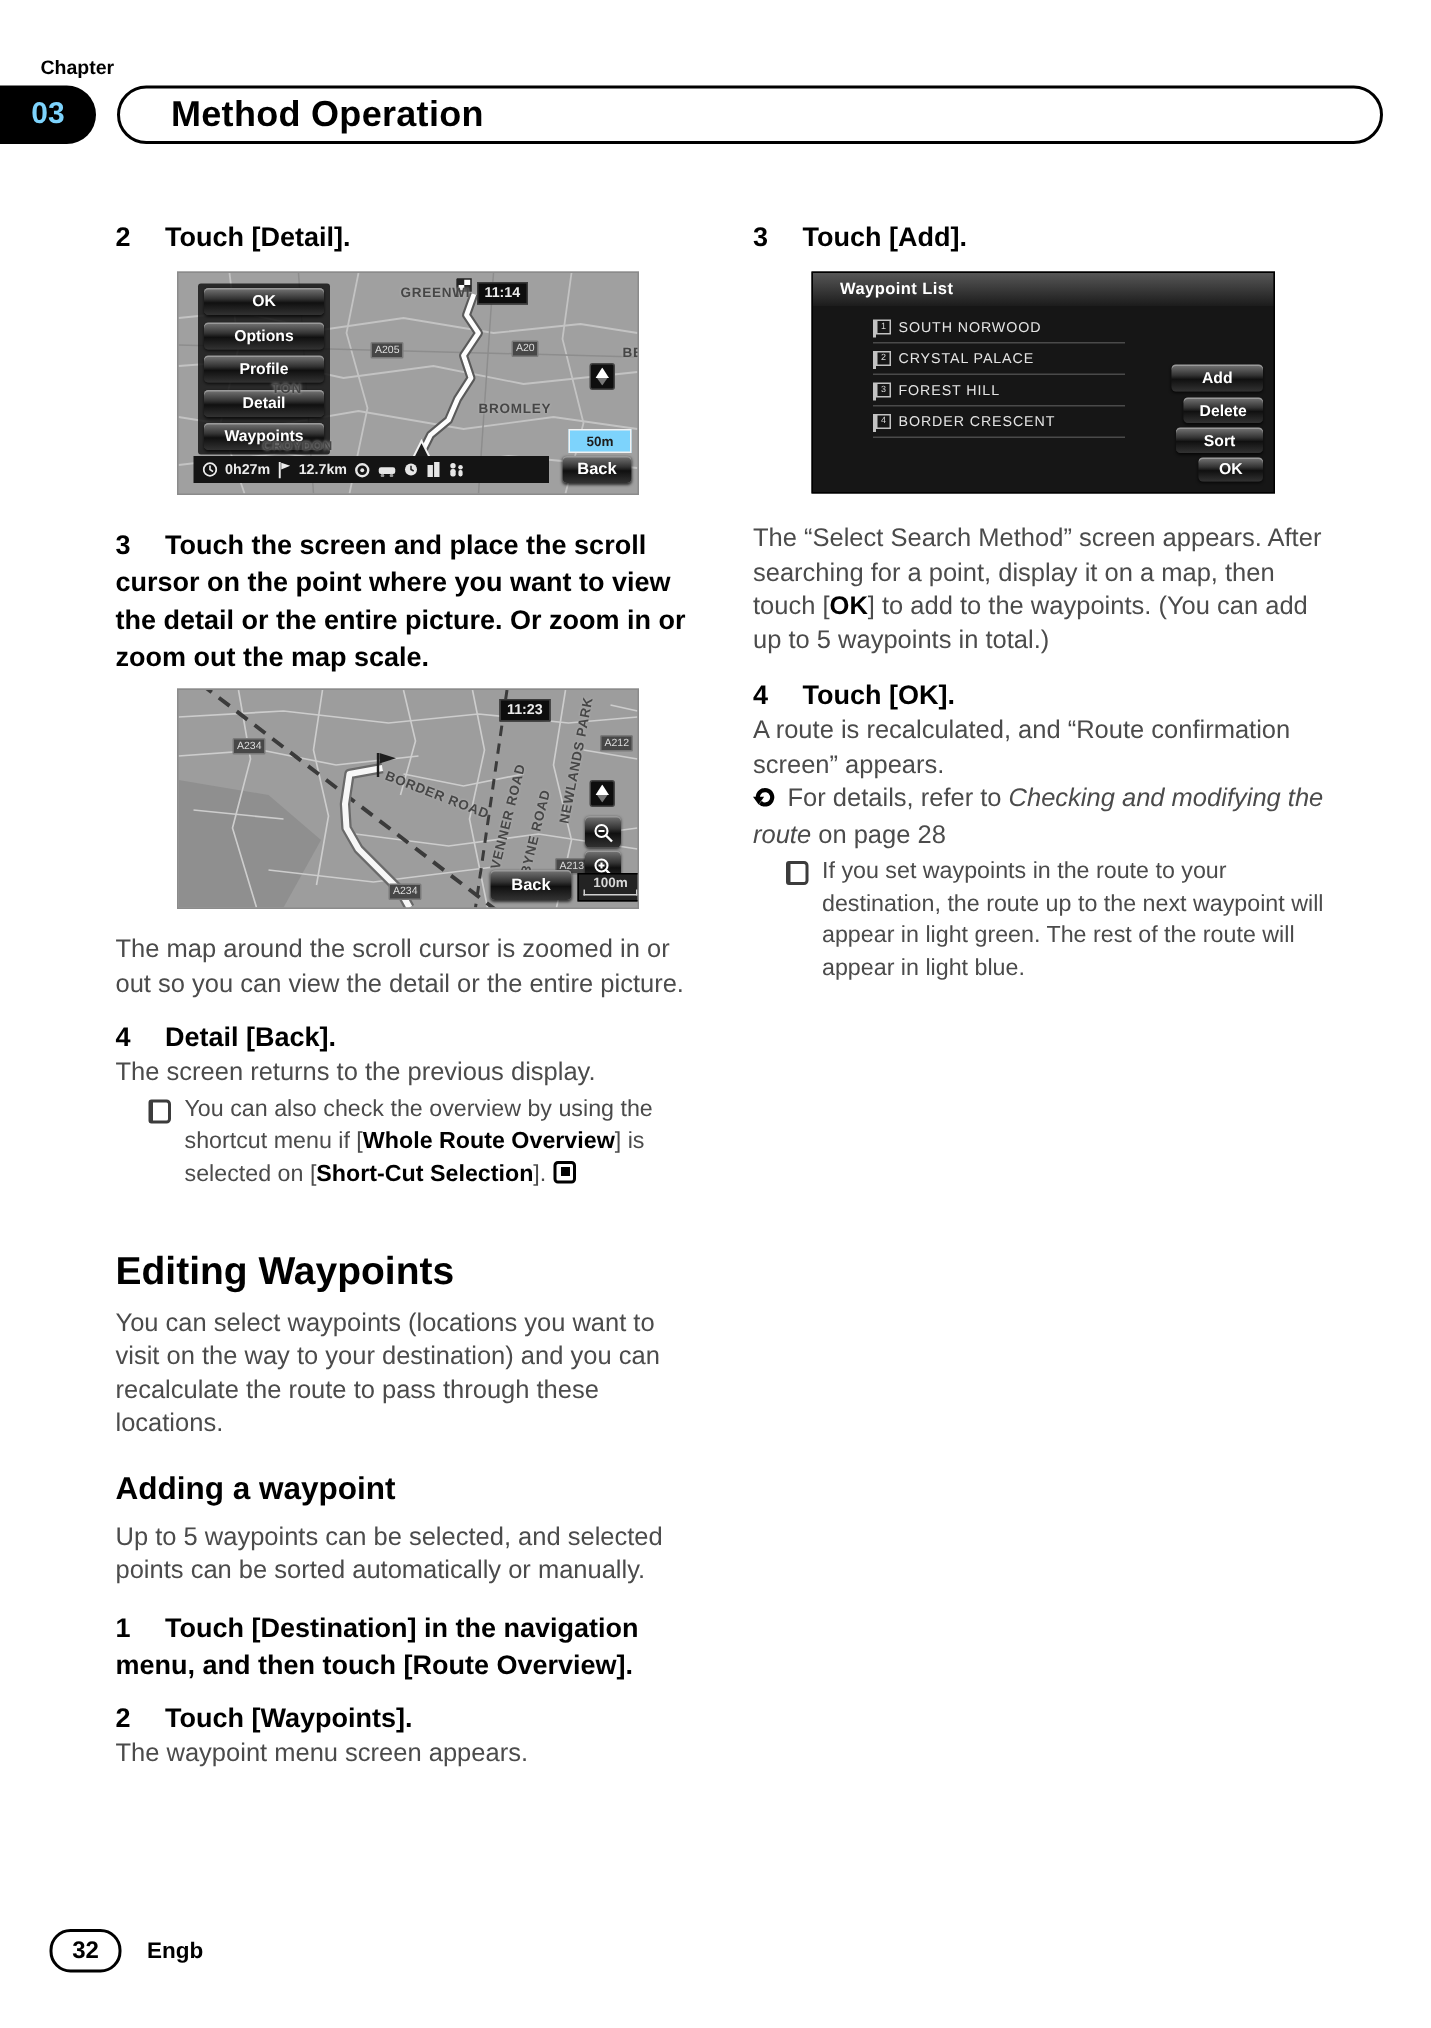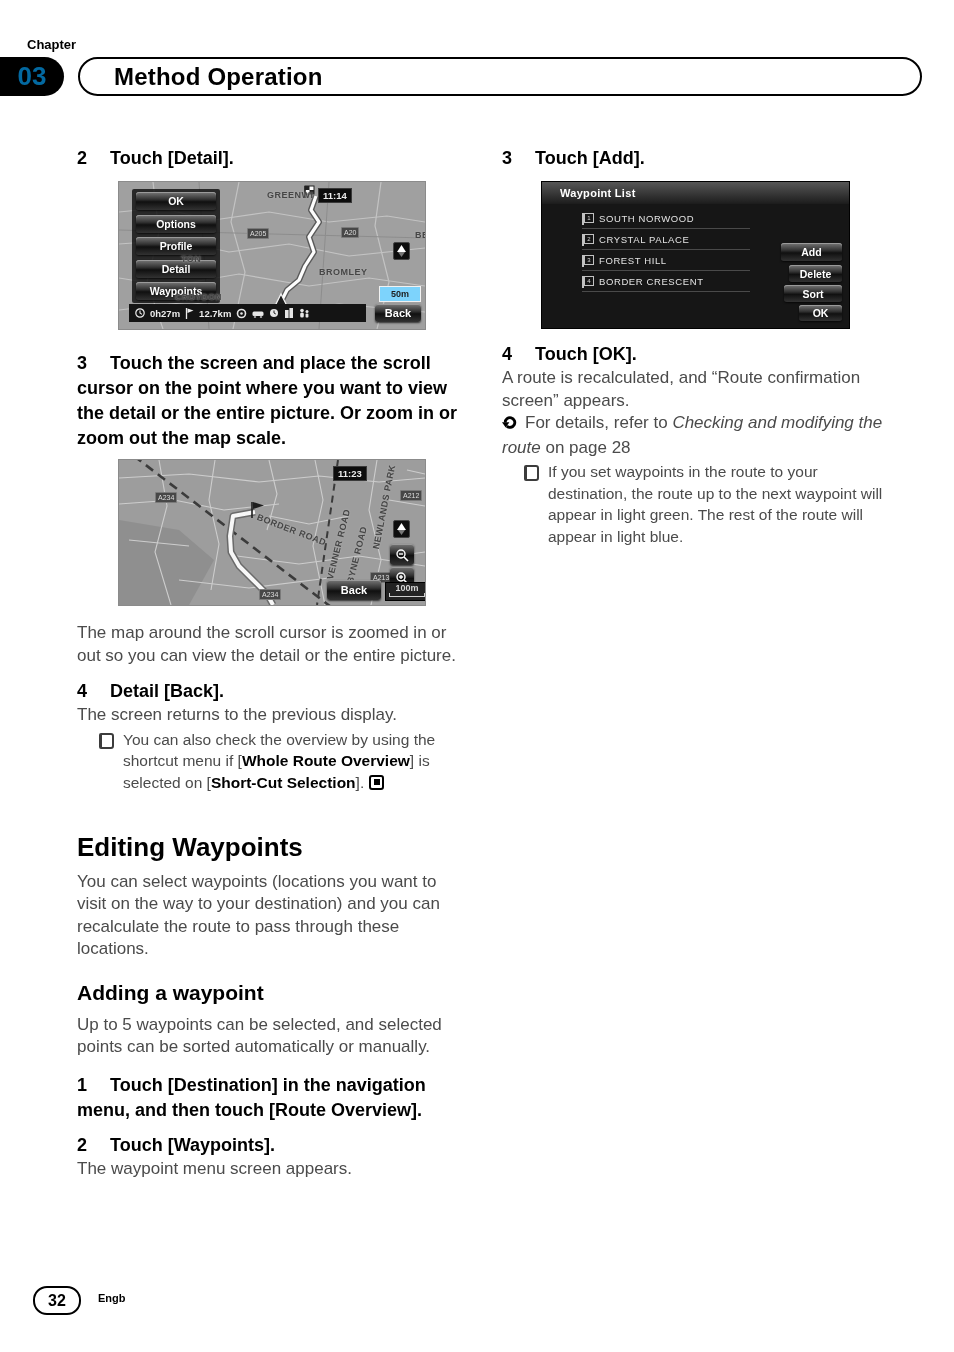--- a/index.html
+++ b/index.html
@@ -2,31 +2,31 @@
 <html><head>
 <meta charset="utf-8">
 <style>
   html,body{margin:0;padding:0;background:#e8e8e8;}
   .page{position:relative;width:954px;height:1352px;background:#fff;
         font-family:"Liberation Sans",sans-serif;color:#000;overflow:hidden;margin:0 auto;}
 
   
   .chapter-label{position:absolute;left:27px;top:37px;font-size:13px;font-weight:bold;}
   .chapter-num{position:absolute;left:0;top:57px;width:64px;height:39px;background:#000;
-               border-radius:0 20px 20px 0;color:#0369a1;font-size:26px;font-weight:bold;
+               border-radius:0 20px 20px 0;color:#7dd3fc;font-size:20px;font-weight:bold;
                display:flex;align-items:center;justify-content:center;}
   .title-pill{position:absolute;left:78px;top:57px;width:806px;height:35px;border:2px solid #000;
               border-radius:20px;display:flex;align-items:center;padding-left:34px;}
   .title-pill span{font-size:24px;font-weight:bold;letter-spacing:0.2px;}
 
   
   .page-pill{position:absolute;left:33px;top:1286px;width:44px;height:25px;border:2px solid #000;
              border-radius:14px;display:flex;align-items:center;justify-content:center;
              font-size:16px;font-weight:bold;}
-  .lang{position:absolute;left:98px;top:1292px;font-size:11px;font-weight:bold;}
+  .lang{position:absolute;left:98px;top:1292px;font-size:15px;font-weight:bold;}
 
   
   .col{position:absolute;top:146px;width:387px;}
   .col-left{left:77px;}
   .col-right{left:502px;}
 
   .step{margin:0;font-size:18px;line-height:25px;font-weight:bold;color:#000;}
   .step .num{display:inline-block;width:33px;}
   .body{margin:0;font-size:17px;line-height:22.5px;color:#4b4b4b;}
   h2.sec{margin:0;font-size:26px;line-height:31px;font-weight:bold;}
@@ -331,20 +331,23 @@
           </span>
         <span class="wp-name">BORDER CRESCENT</span>
       </div>
 
       <div class="scr-btn wp-btn" style="left:239px;top:61px;width:61px;height:18px;">Add</div>
       <div class="scr-btn wp-btn" style="left:247px;top:83px;width:53px;height:17px;">Delete</div>
       <div class="scr-btn wp-btn" style="left:242px;top:103px;width:58px;height:17px;">Sort</div>
       <div class="scr-btn wp-btn" style="left:257px;top:123px;width:43px;height:16px;">OK</div>
     </div>
 
+    <p class="body" style="margin-top:19px;">
+      <span><span>The “Select Search Method” screen appears. After searching for a point, display it on a map, then touch [</span><span style="font-weight: bold; color: rgb(0, 0, 0);">OK</span><span>] to add to the waypoints. (You can add up to 5 waypoints in total.)</span></span>
+    </p>
 
     <p class="step" style="margin-top:13px;">
       <span class="num">4</span><span>Touch [OK].</span>
     </p>
     <p class="body">A route is recalculated, and “Route confirmation screen” appears.</p>
 
     <p class="refline">
       <span class="ref-ico"><svg width="15" height="15">
             <path d="M3.2,7.5 a4.8,4.8 0 1 1 1.6,3.6" fill="none" stroke="#000" stroke-width="2.8"></path>
             <polygon points="0,7.2 7.4,7.2 3.7,12.4" fill="#000"></polygon>

